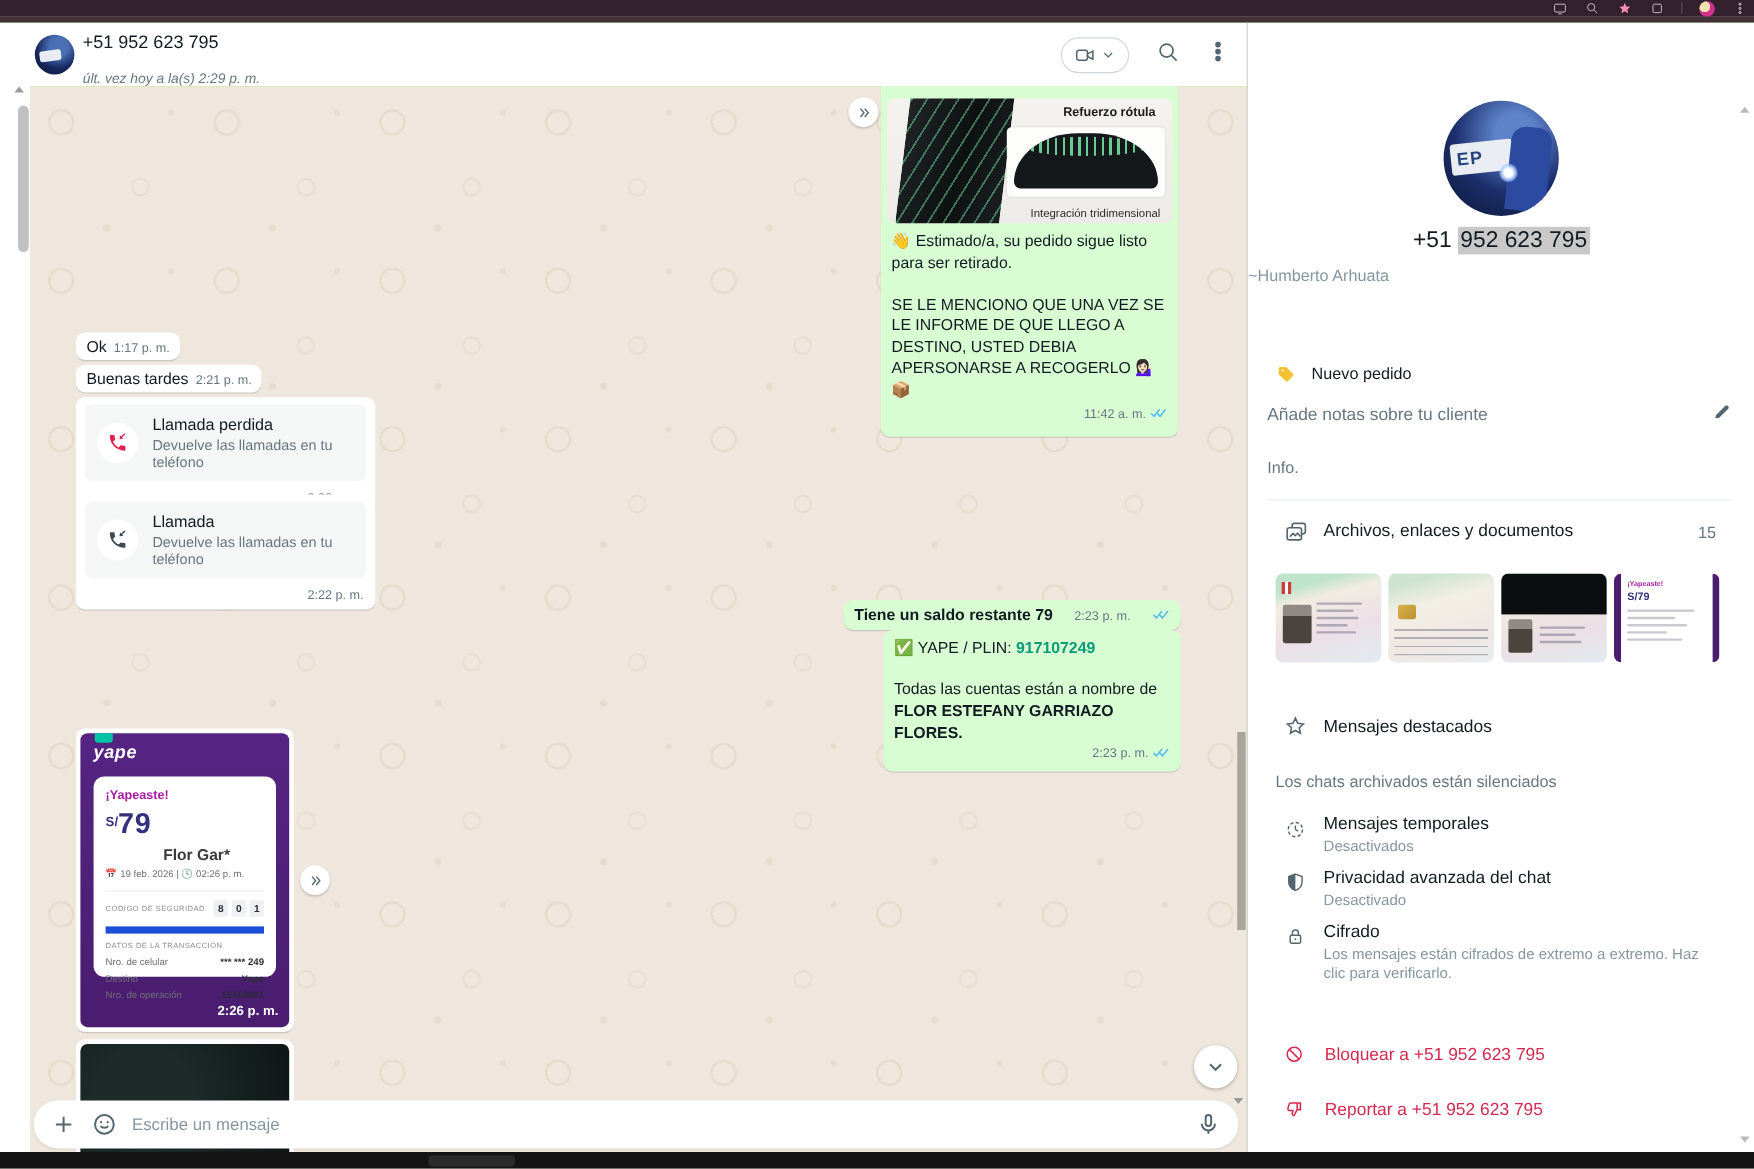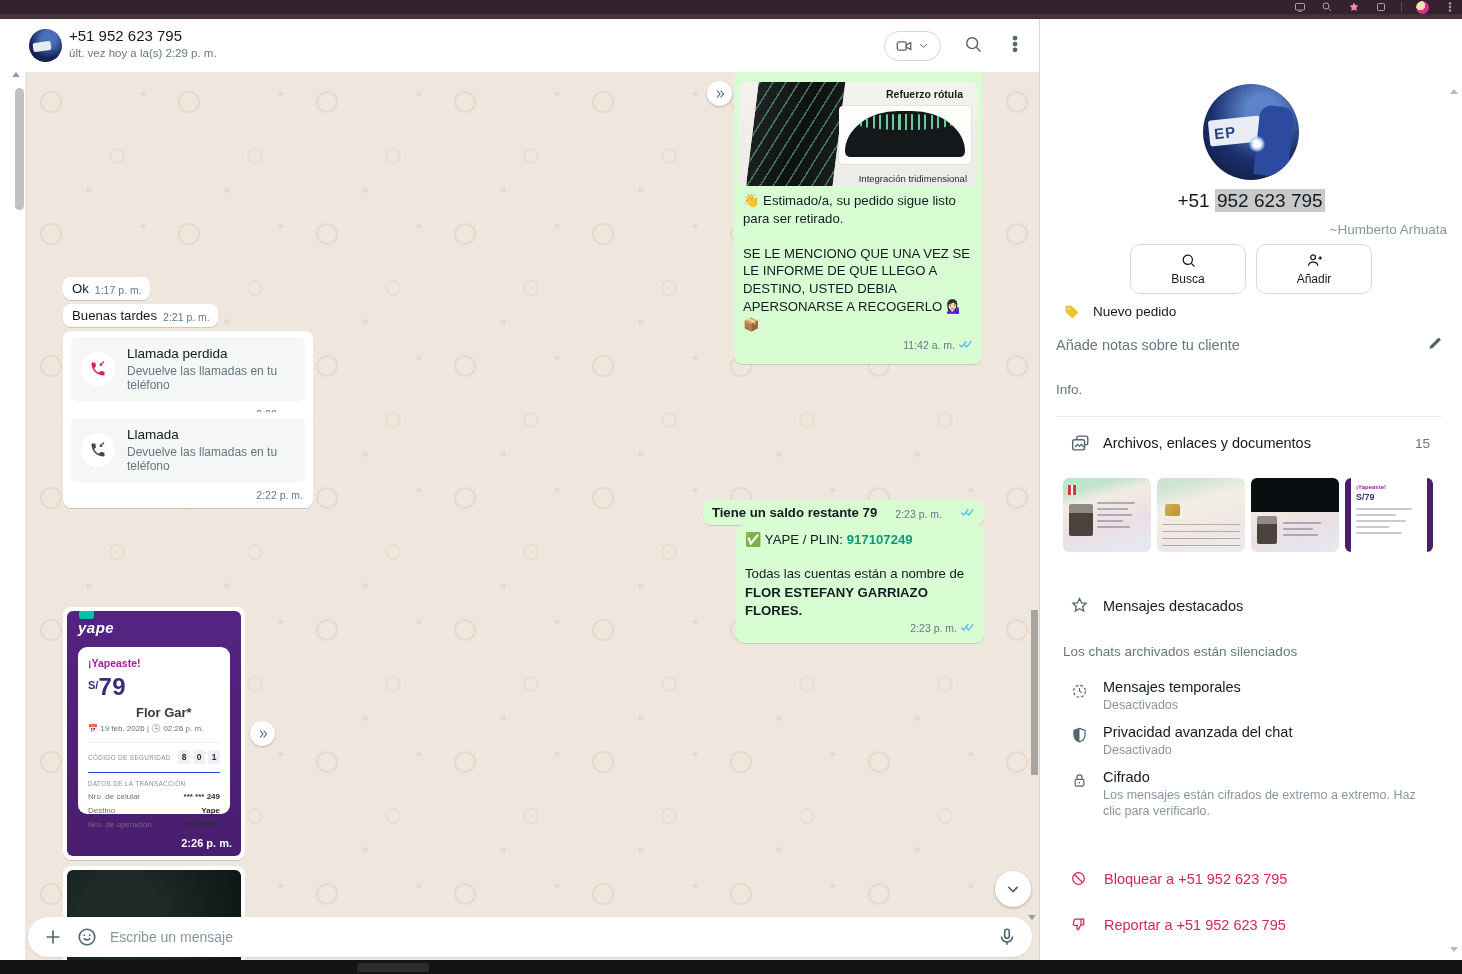--- a/index.html
+++ b/index.html
@@ -32,21 +32,21 @@
   .left-strip .tri-up { position:absolute; left:12px; top:53px; }
 
   
   .chat { position:relative; flex:1 1 auto; min-width:0; }
   .chat-header { position:absolute; top:0; left:0; right:0; height:53px; background:#ffffff; z-index:5; display:flex; align-items:center; }
   .ch-avatar { position:absolute; left:4px; top:10px; width:33px; height:33px; border-radius:50%;
     background:radial-gradient(circle at 60% 30%, #4a6fb5 0 25%, #16275e 60%, #0c1530 100%); overflow:hidden; }
   .ch-avatar::after { content:""; position:absolute; left:4px; top:13px; width:18px; height:9px; background:#e8ecf2; border-radius:2px; transform:rotate(-8deg); }
   .ch-titles { position:absolute; left:44px; top:8px; }
   .ch-title { font-size:15px; color:#111b21; }
-  .ch-sub { font-size:11.5px; color:#667781; margin-top:3px; }
+  .ch-sub { font-size:11.5px; color:#667781; margin-top:16px;font-style:italic; }
   .ch-actions { position:absolute; right:14px; top:0; height:53px; display:flex; align-items:center; gap:22px; }
   .vc-pill { width:57px; height:30px; border:1px solid #d1d7db; border-radius:16px; display:flex; align-items:center; justify-content:center; gap:4px; background:#fff; }
   .hicon svg { width:20px; height:20px; stroke:#54656f; fill:none; stroke-width:1.7; }
   .kebab svg circle { fill:#54656f; }
 
   .messages { position:absolute; top:53px; left:0; right:0; bottom:0;
     background-color:#efe7dd;
     background-image:
       radial-gradient(circle at 26px 30px, transparent 9px, rgba(205,186,158,.28) 9px 10.5px, transparent 11.5px),
       radial-gradient(circle at 92px 84px, transparent 6px, rgba(205,186,158,.22) 6px 7.2px, transparent 8.2px),
@@ -109,21 +109,21 @@
   .r-title { color:#a81ba5; font-weight:bold; font-size:10.5px; }
   .r-amount { margin-top:4px; color:#33307e; }
   .r-cur { font-size:11px; font-weight:bold; vertical-align:6px; }
   .r-num { font-size:24px; font-weight:bold; letter-spacing:.5px; }
   .r-payee { margin-top:4px; font-size:13px; font-weight:bold; color:#3a3a3a;margin-left:48px; }
   .r-dt { margin-top:4px; font-size:8px; color:#6f6f78; }
   .r-sec { margin-top:9px; padding-top:7px; border-top:1px solid #ececf1; display:flex; justify-content:space-between; align-items:center; }
   .r-seclabel,.r-txlabel { font-size:6.3px; letter-spacing:.4px; color:#8a8a94; }
   .r-boxes { display:flex; gap:3px; }
   .r-box { width:12px; height:14px; background:#eef0f4; border-radius:2px; font-size:8.5px; font-weight:bold; color:#2b2b33; display:flex; align-items:center; justify-content:center; }
-  .r-tx { margin-top:8px; padding-top:7px; border-top:1px solid #1d4ed8; }
+  .r-tx { margin-top:8px; padding-top:7px; border-top:6px solid #1d4ed8; }
   .r-row { display:flex; justify-content:space-between; font-size:8px; color:#6f6f78; margin-top:5px; }
   .r-row b { color:#2b2b33; font-weight:bold; }
   .r-time { position:absolute; right:9px; bottom:7px; color:#fff; font-size:11px; font-weight:bold; }
 
   
   .darkmsg { width:182px; padding:4px; }
   .dark-img { width:174px; height:116px; border-radius:6px;
     background:radial-gradient(circle at 30% 40%, #1d2a27 0 30%, #131d1b 70%, #0e1514 100%); }
 
   .scroll-btn { position:absolute; width:36px; height:36px; border-radius:50%; background:#fff; box-shadow:0 1px 3px rgba(11,20,26,.3); display:flex; align-items:center; justify-content:center; }
@@ -146,21 +146,21 @@
 
   .p-avatar { position:absolute; left:163px; top:65px; width:96px; height:96px; border-radius:50%;
     background:radial-gradient(circle at 62% 28%, #5d83c9 0 18%, #1c2f6d 55%, #0b1531 100%); overflow:hidden; }
   .p-avatar .plate { position:absolute; left:6px; top:34px; width:52px; height:26px; background:#e9edf3; border-radius:3px; transform:rotate(-6deg);
     display:flex; align-items:center; padding-left:5px; font-weight:bold; color:#27437e; font-size:15px; letter-spacing:1px; }
   .p-avatar .worker { position:absolute; right:8px; top:22px; width:34px; height:70px; background:#2b4aa0; border-radius:12px 12px 0 0; transform:rotate(6deg); }
   .p-avatar .spark { position:absolute; right:34px; top:52px; width:16px; height:16px; border-radius:50%; background:radial-gradient(circle,#ffffff 0 30%, rgba(170,200,255,.8) 55%, transparent 75%); }
 
   .p-phone { position:absolute; left:0; right:0; top:171px; text-align:center; font-size:19px; color:#111b21; }
   .p-phone .sel { background:#c9c9c9; padding:1px 2px; }
-  .p-name { position:absolute; left:0; right:15px; top:203px; text-align:right; font-size:13.5px; color:#8696a0; }
+  .p-name { position:absolute; left:0; right:15px; top:203px; text-align:left; font-size:13.5px; color:#8696a0; }
 
   .p-btns { position:absolute; left:0; right:0; top:225px; display:flex; justify-content:center; gap:10px; }
   .p-btn { width:116px; height:50px; border:1px solid #d6dbdf; border-radius:10px; background:#fff; display:flex; flex-direction:column; align-items:center; justify-content:center; gap:3px; }
   .p-btn svg { width:17px; height:17px; stroke:#111b21; fill:none; stroke-width:1.8; }
   .p-btn span { font-size:12px; color:#111b21; }
 
   .tag-row { position:absolute; left:23px; top:284px; display:flex; align-items:center; gap:13px; }
   .tag-row svg { width:17px; height:17px; }
   .tag-row span { font-size:13.5px; color:#111b21; }
 
@@ -478,37 +478,20 @@
 
       <div class="p-avatar">
         <div class="plate">EP</div>
         <div class="worker"></div>
         <div class="spark"></div>
       </div>
 
       <div class="p-phone"><span>+51 </span><span class="sel">952 623 795</span></div>
       <div class="p-name">~Humberto Arhuata</div>
 
-      <div class="p-btns">
-        <div class="p-btn">
-          <svg viewBox="0 0 24 24">
-              <circle cx="11" cy="11" r="6.5"></circle>
-              <path d="M16 16l4.5 4.5"></path>
-            </svg>
-          <span>Busca</span>
-        </div>
-        <div class="p-btn">
-          <svg viewBox="0 0 24 24">
-              <circle cx="10" cy="7.5" r="3.3"></circle>
-              <path d="M3.5 19.5c0-3.3 3-5.3 6.5-5.3s6.5 2 6.5 5.3"></path>
-              <path d="M17.5 8.5h5M20 6v5"></path>
-            </svg>
-          <span>Añadir</span>
-        </div>
-      </div>
 
       <div class="tag-row">
         <svg viewBox="0 0 24 24">
             <path d="M3.5 6a2 2 0 0 1 2-2h6.2a2 2 0 0 1 1.4.6l7.3 7.3a2 2 0 0 1 0 2.8l-5.7 5.7a2 2 0 0 1-2.8 0L4.1 13a2 2 0 0 1-.6-1.4z" fill="#f2c231" stroke="none"></path>
             <circle cx="8.2" cy="8.2" r="1.3" fill="#fff"></circle>
           </svg>
         <span>Nuevo pedido</span>
       </div>
 
       <div class="notes-row">

